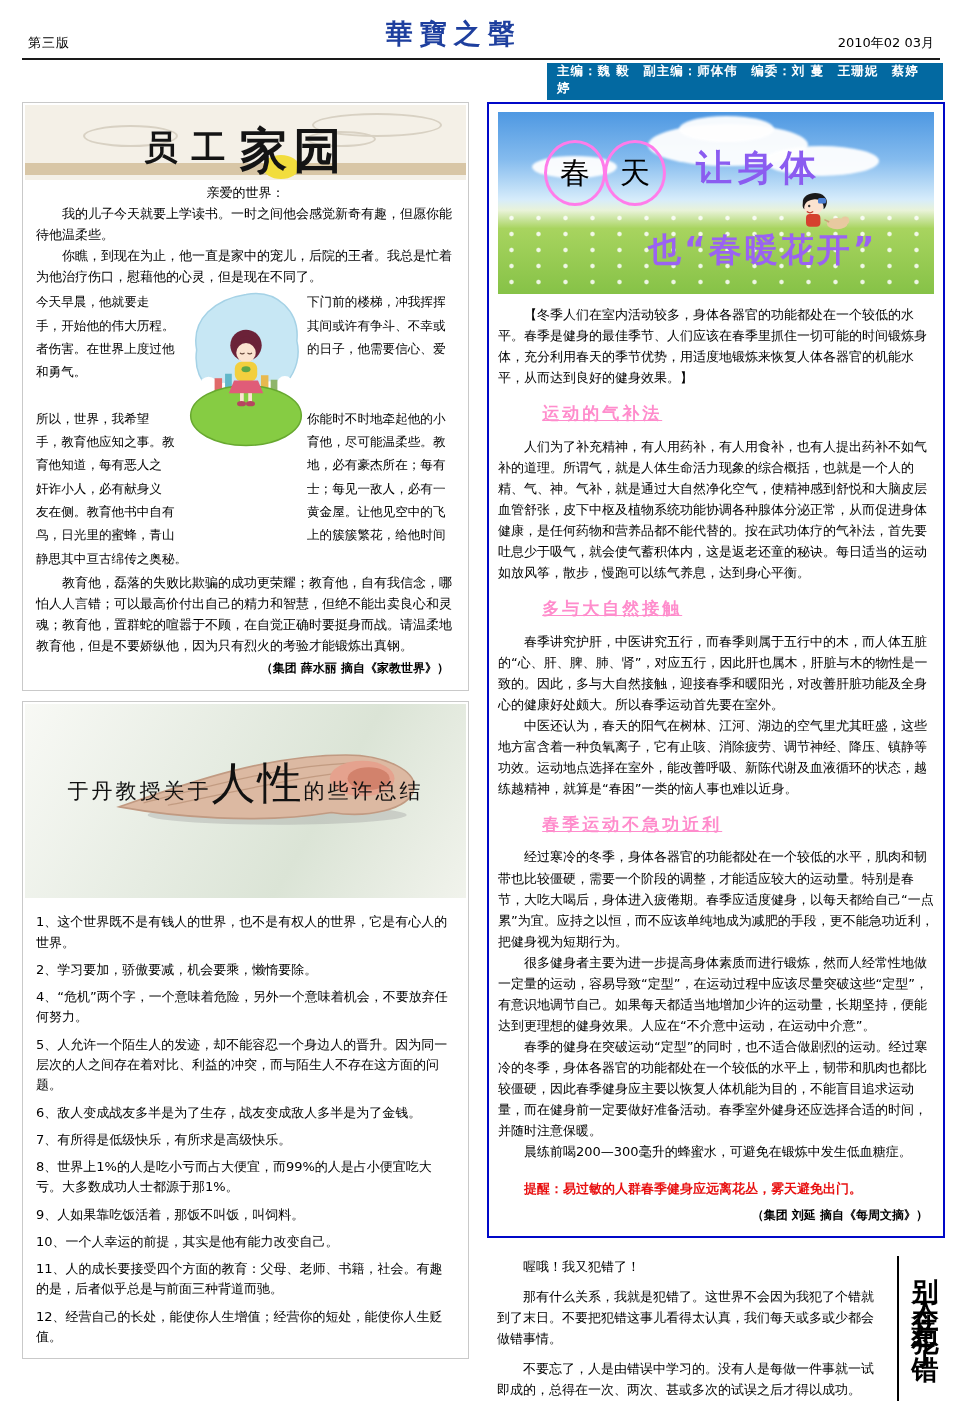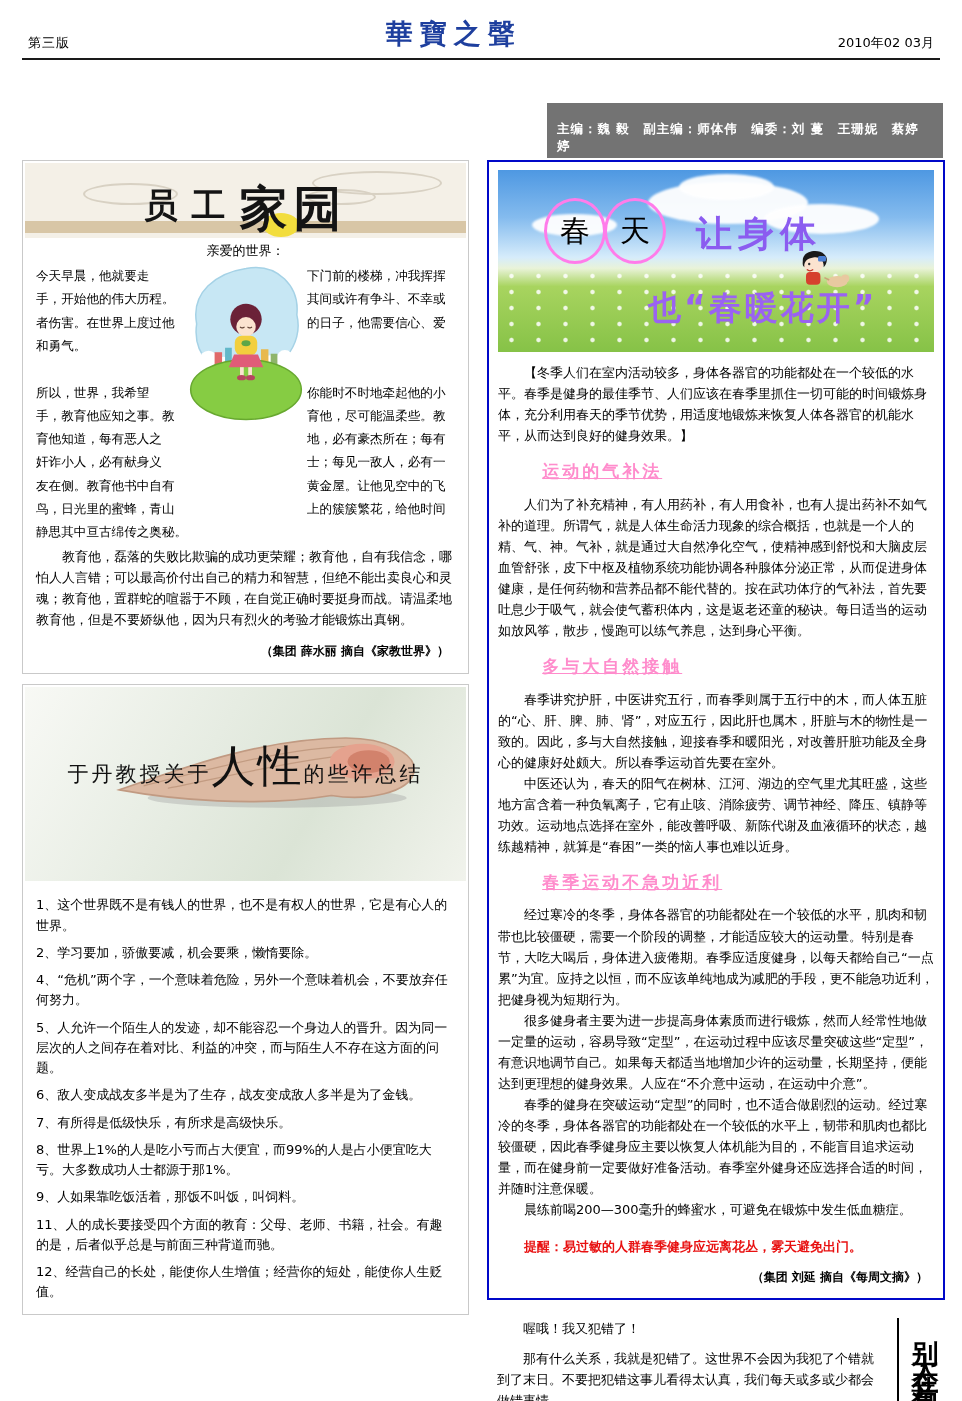--- a/index.html
+++ b/index.html
@@ -17,22 +17,22 @@
   .masthead {
     flex:1; text-align:center; font-size:27px; font-weight:bold;
     color:#1e3f9e; letter-spacing:7px;
     font-family:"DejaVu Serif","Liberation Serif",serif;
   }
   .issue-date { font-size:13px; }
   .header-rule { border-top:2px solid #1a1a1a; margin:2px 22px 0 22px; }
 
   .editors-row { display:flex; justify-content:flex-end; padding:3px 19px 0 0; }
   .editors-bar {
-    background:#737373; color:#fff; font-weight:bold;
-    font-size:12.5px; padding:18px 12px 3px 10px; width:396px; letter-spacing:1px;margin-top:40px;
+    background:#0369a1; color:#fff; font-weight:bold;
+    font-size:12.5px; padding:0 12px 3px 10px; width:396px; letter-spacing:1px;
   }
 
   
   .columns { display:flex; gap:18px; padding:2px 17px 0 22px; align-items:flex-start; }
   .col-left { width:447px; flex:none; display:flex; flex-direction:column; gap:10px; }
   .col-right { width:458px; flex:none; }
 
   .boxed { border:1px solid #c9c9c9; background:#fff; }
 
   
@@ -52,21 +52,21 @@
   .article-title {
     color:#ff93e0; font-size:21px; font-weight:bold; text-align:center;
     letter-spacing:4px; margin:26px 0 16px 0;
   }
   .letter-body { padding:0 13px 8px 13px; font-size:13px; line-height:1.62; }
   .salutation { margin:0;text-align:center; }
   .indent { text-indent:2em; margin:0; }
   .wrap-row { display:flex; justify-content:space-between; margin:3px 0 2px 0; }
   .wrap-col { width:148px; font-size:12.6px; line-height:1.85; white-space:nowrap; overflow:visible; }
   .mother-fig { width:120px; margin:0; flex:none; }
-  .attribution { text-align:right; font-weight:bold; font-size:12px; margin:12px 6px 4px 0; }
+  .attribution { text-align:right; font-weight:bold; font-size:12px; margin:3px 6px 4px 0; }
 
   
   .shell-banner { margin:2px; height:194px; position:relative; overflow:hidden;
     background:linear-gradient(120deg,#f8f9f5 0%,#e6ece2 40%,#dbe4d6 65%,#f1f3ec 100%); }
   .shell-svg { position:absolute; left:70px; top:30px; width:340px; z-index:1; }
   .shell-text { position:absolute; width:100%; top:50px; text-align:center; z-index:2;
     font-family:"DejaVu Serif","Liberation Serif",serif; color:#111; }
   .shell-prefix,.shell-suffix { font-size:21px; letter-spacing:3px; }
   .shell-big { font-size:44px; letter-spacing:2px; }
 
@@ -83,21 +83,21 @@
   .sb-cloud.s2 { right:55px; top:34px; width:115px; height:30px; }
   .sb-cloud.s3 { left:34px; top:44px; width:85px; height:22px; }
   .sb-cloud.s4 { right:160px; top:4px; width:95px; height:26px; }
   .flower-layer { position:absolute; left:0; right:0; bottom:0; height:46%;
     background-image:radial-gradient(circle,#ffffff 1.6px,rgba(255,255,255,0) 2.8px);
     background-size:27px 16px; opacity:.85; }
   .spring-circle { position:absolute; width:62px; height:66px; border:3px solid #ff7cea;
     border-radius:50%; text-align:center; line-height:60px; font-size:30px; color:#000; z-index:3; }
   .spring-circle.c1 { left:46px; top:28px; }
   .spring-circle.c2 { left:106px; top:28px; }
-  .spring-line1 { position:absolute; left:198px; top:40px; font-size:36px; font-weight:bold;
+  .spring-line1 { position:absolute; left:198px; top:32px; font-size:36px; font-weight:bold;
     color:#8b5cf0; letter-spacing:6px; z-index:3; }
   .spring-line2 { position:absolute; left:150px; top:116px; font-size:33px; font-weight:bold;
     color:#9a62f2; letter-spacing:3px; z-index:3; }
   .spring-girl { position:absolute; left:296px; top:78px; width:56px; z-index:2; }
 
   .spring-blocks { font-size:13px; line-height:1.62; }
   .spring-blocks p { margin:0; }
   .b-intro { text-indent:2em; margin:4px 0 8px 0 !important; }
   .b-heading { color:#ff8ccc; font-size:17px; font-weight:bold; text-decoration:underline;
     margin:12px 0 8px 2.6em !important; letter-spacing:3px; text-indent:0; }
@@ -142,20 +142,24 @@
           <div class="hb-yellow"></div>
           <div class="hb-text">
             <span class="hb-part1">员工</span><span class="hb-part2">家园</span>
           </div>
           <div class="hb-strip"></div>
         </div>
 
 
         <div class="letter-body">
           <p class="salutation">亲爱的世界：</p>
+          <div>
+              <p class="indent">我的儿子今天就要上学读书。一时之间他会感觉新奇有趣，但愿你能待他温柔些。</p>
+              <p class="indent">你瞧，到现在为止，他一直是家中的宠儿，后院的王者。我总是忙着为他治疗伤口，慰藉他的心灵，但是现在不同了。</p>
+            </div>
 
           <div class="wrap-row">
             <div class="wrap-col">
                 <div>今天早晨，他就要走</div>
                 <div>手，开始他的伟大历程。</div>
                 <div>者伤害。在世界上度过他</div>
                 <div>和勇气。</div>
                 <div>&nbsp;</div>
                 <div>所以，世界，我希望</div>
                 <div>手，教育他应知之事。教</div>
@@ -226,20 +230,21 @@
 
         <div class="list-body">
             <p>1、这个世界既不是有钱人的世界，也不是有权人的世界，它是有心人的世界。</p>
             <p>2、学习要加，骄傲要减，机会要乘，懒惰要除。</p>
             <p>4、“危机”两个字，一个意味着危险，另外一个意味着机会，不要放弃任何努力。</p>
             <p>5、人允许一个陌生人的发迹，却不能容忍一个身边人的晋升。因为同一层次的人之间存在着对比、利益的冲突，而与陌生人不存在这方面的问题。</p>
             <p>6、敌人变成战友多半是为了生存，战友变成敌人多半是为了金钱。</p>
             <p>7、有所得是低级快乐，有所求是高级快乐。</p>
             <p>8、世界上1%的人是吃小亏而占大便宜，而99%的人是占小便宜吃大亏。大多数成功人士都源于那1%。</p>
             <p>9、人如果靠吃饭活着，那饭不叫饭，叫饲料。</p>
+            <p>10、一个人幸运的前提，其实是他有能力改变自己。</p>
             <p>11、人的成长要接受四个方面的教育：父母、老师、书籍，社会。有趣的是，后者似乎总是与前面三种背道而驰。</p>
             <p>12、经营自己的长处，能使你人生增值；经营你的短处，能使你人生贬值。</p>
           </div>
 
       </article>
 
     </section>
 
     <section class="col-right">
 

